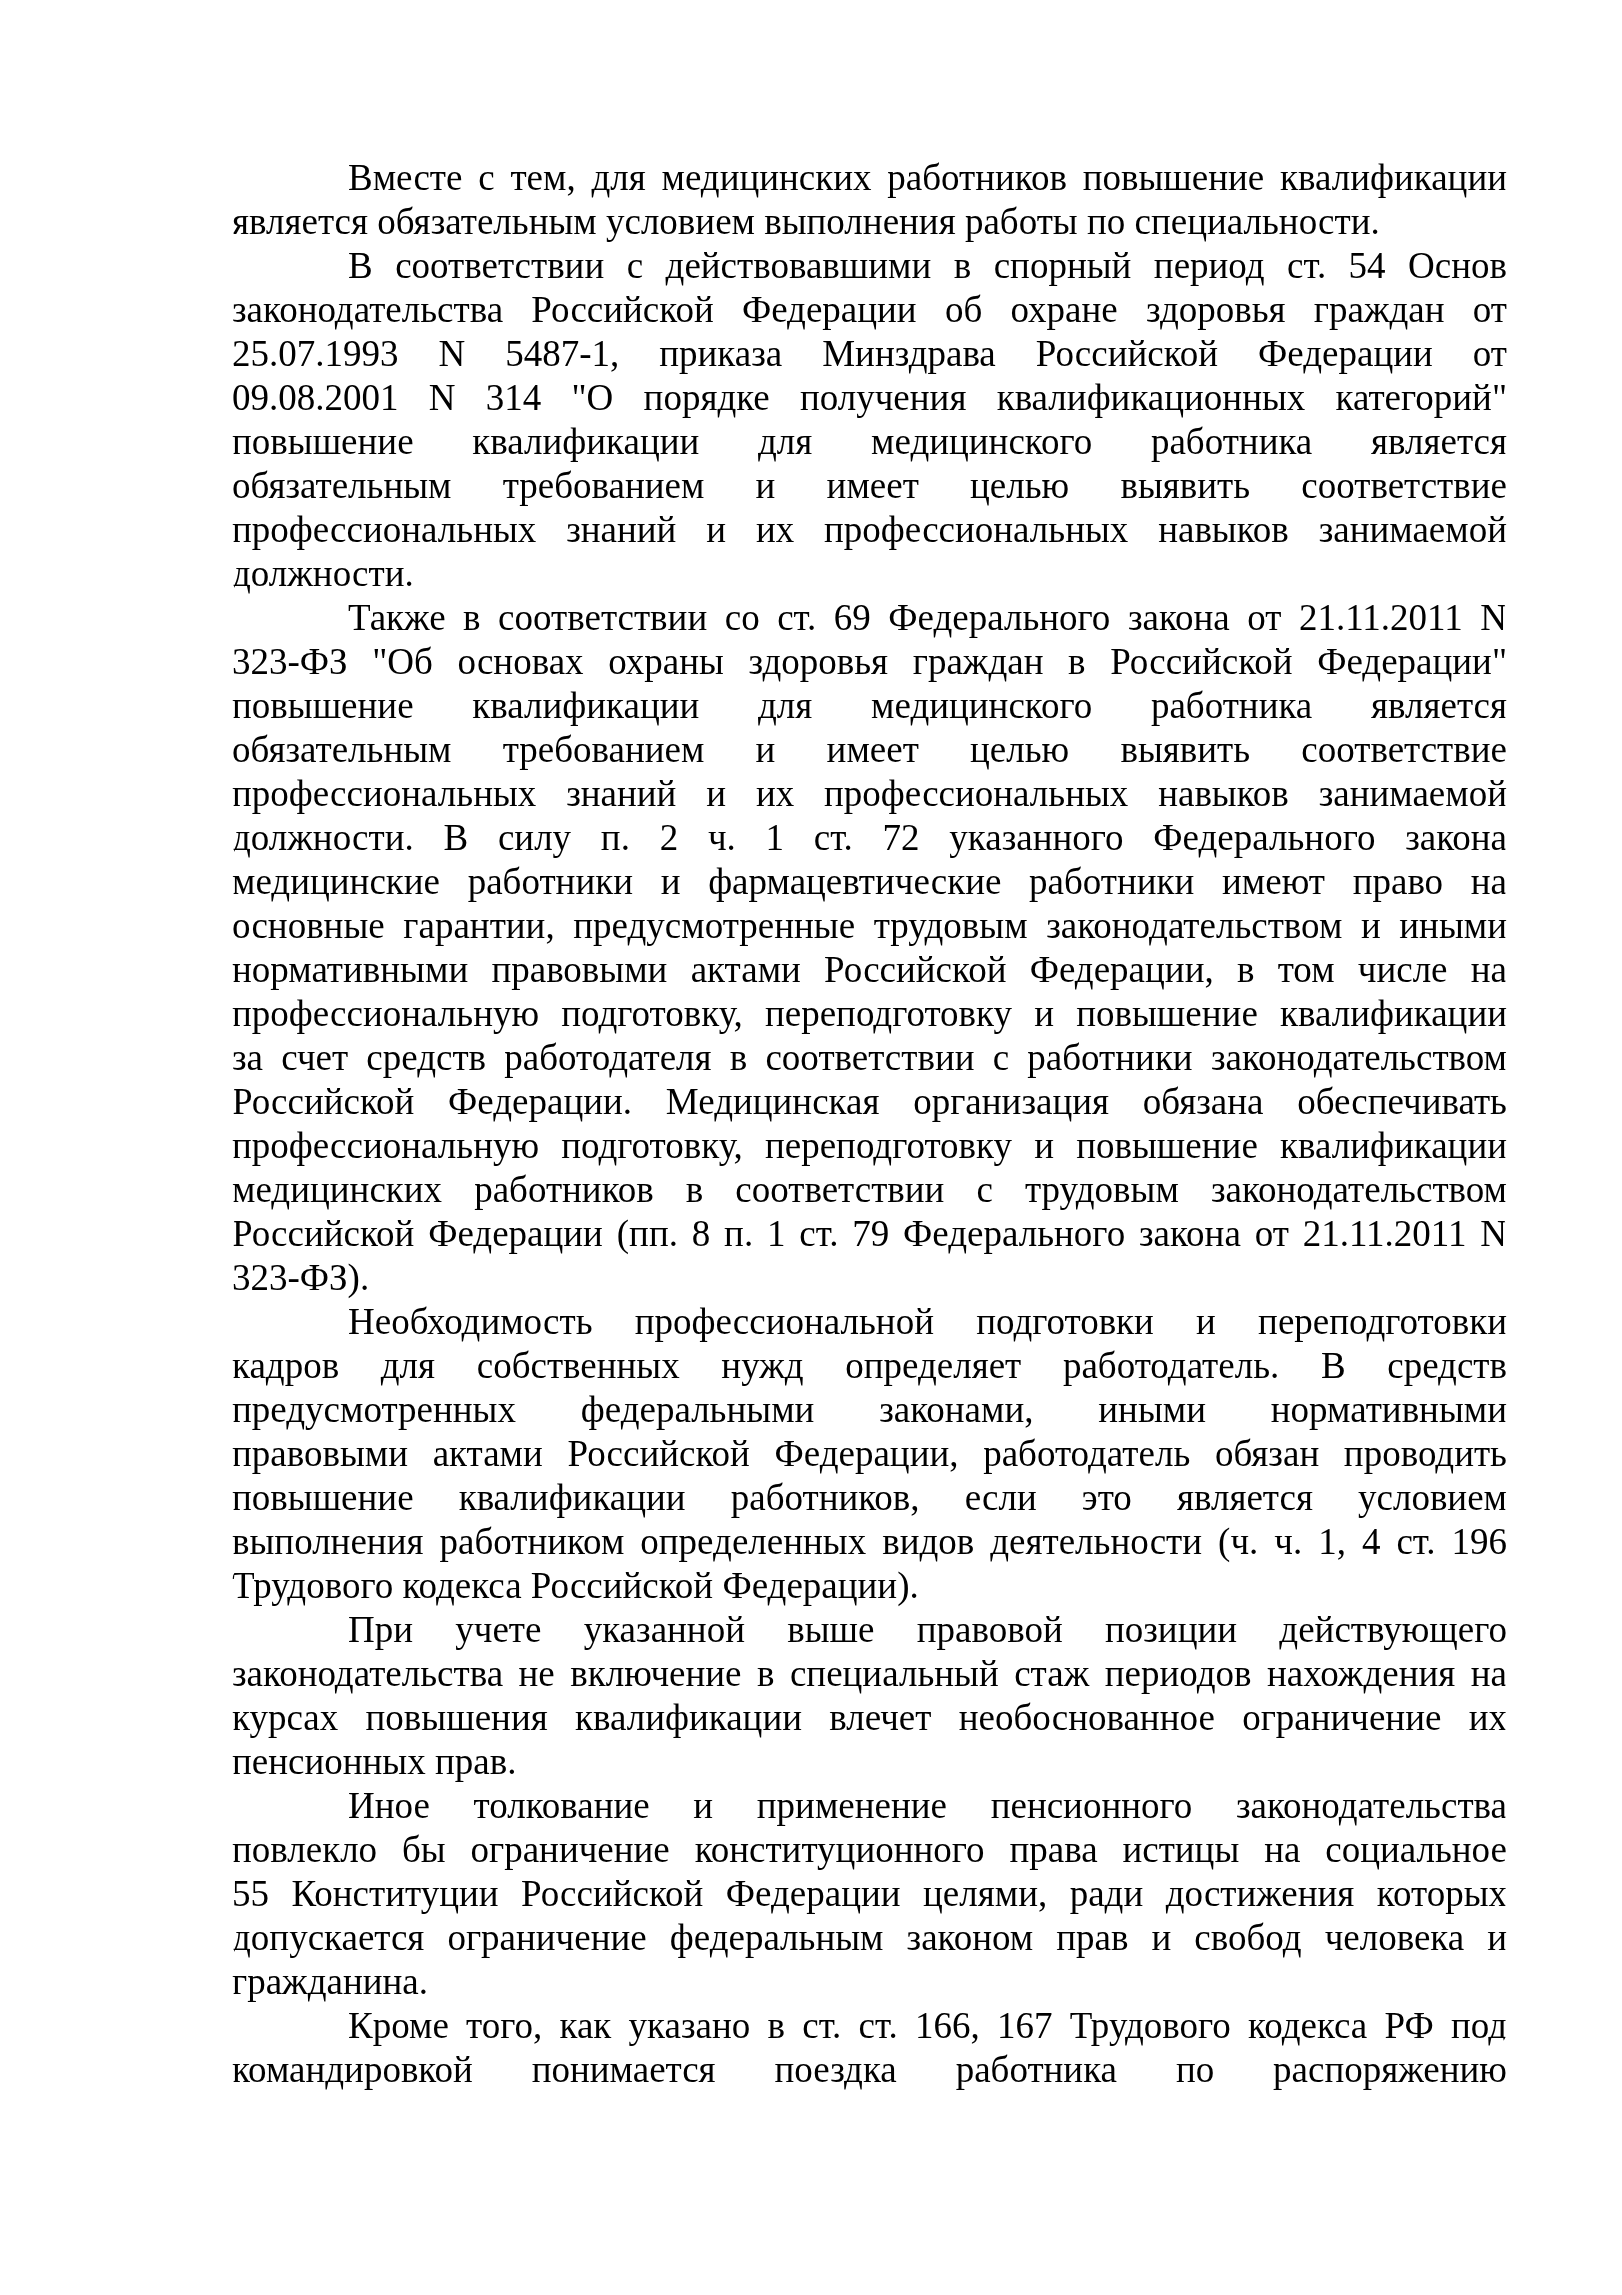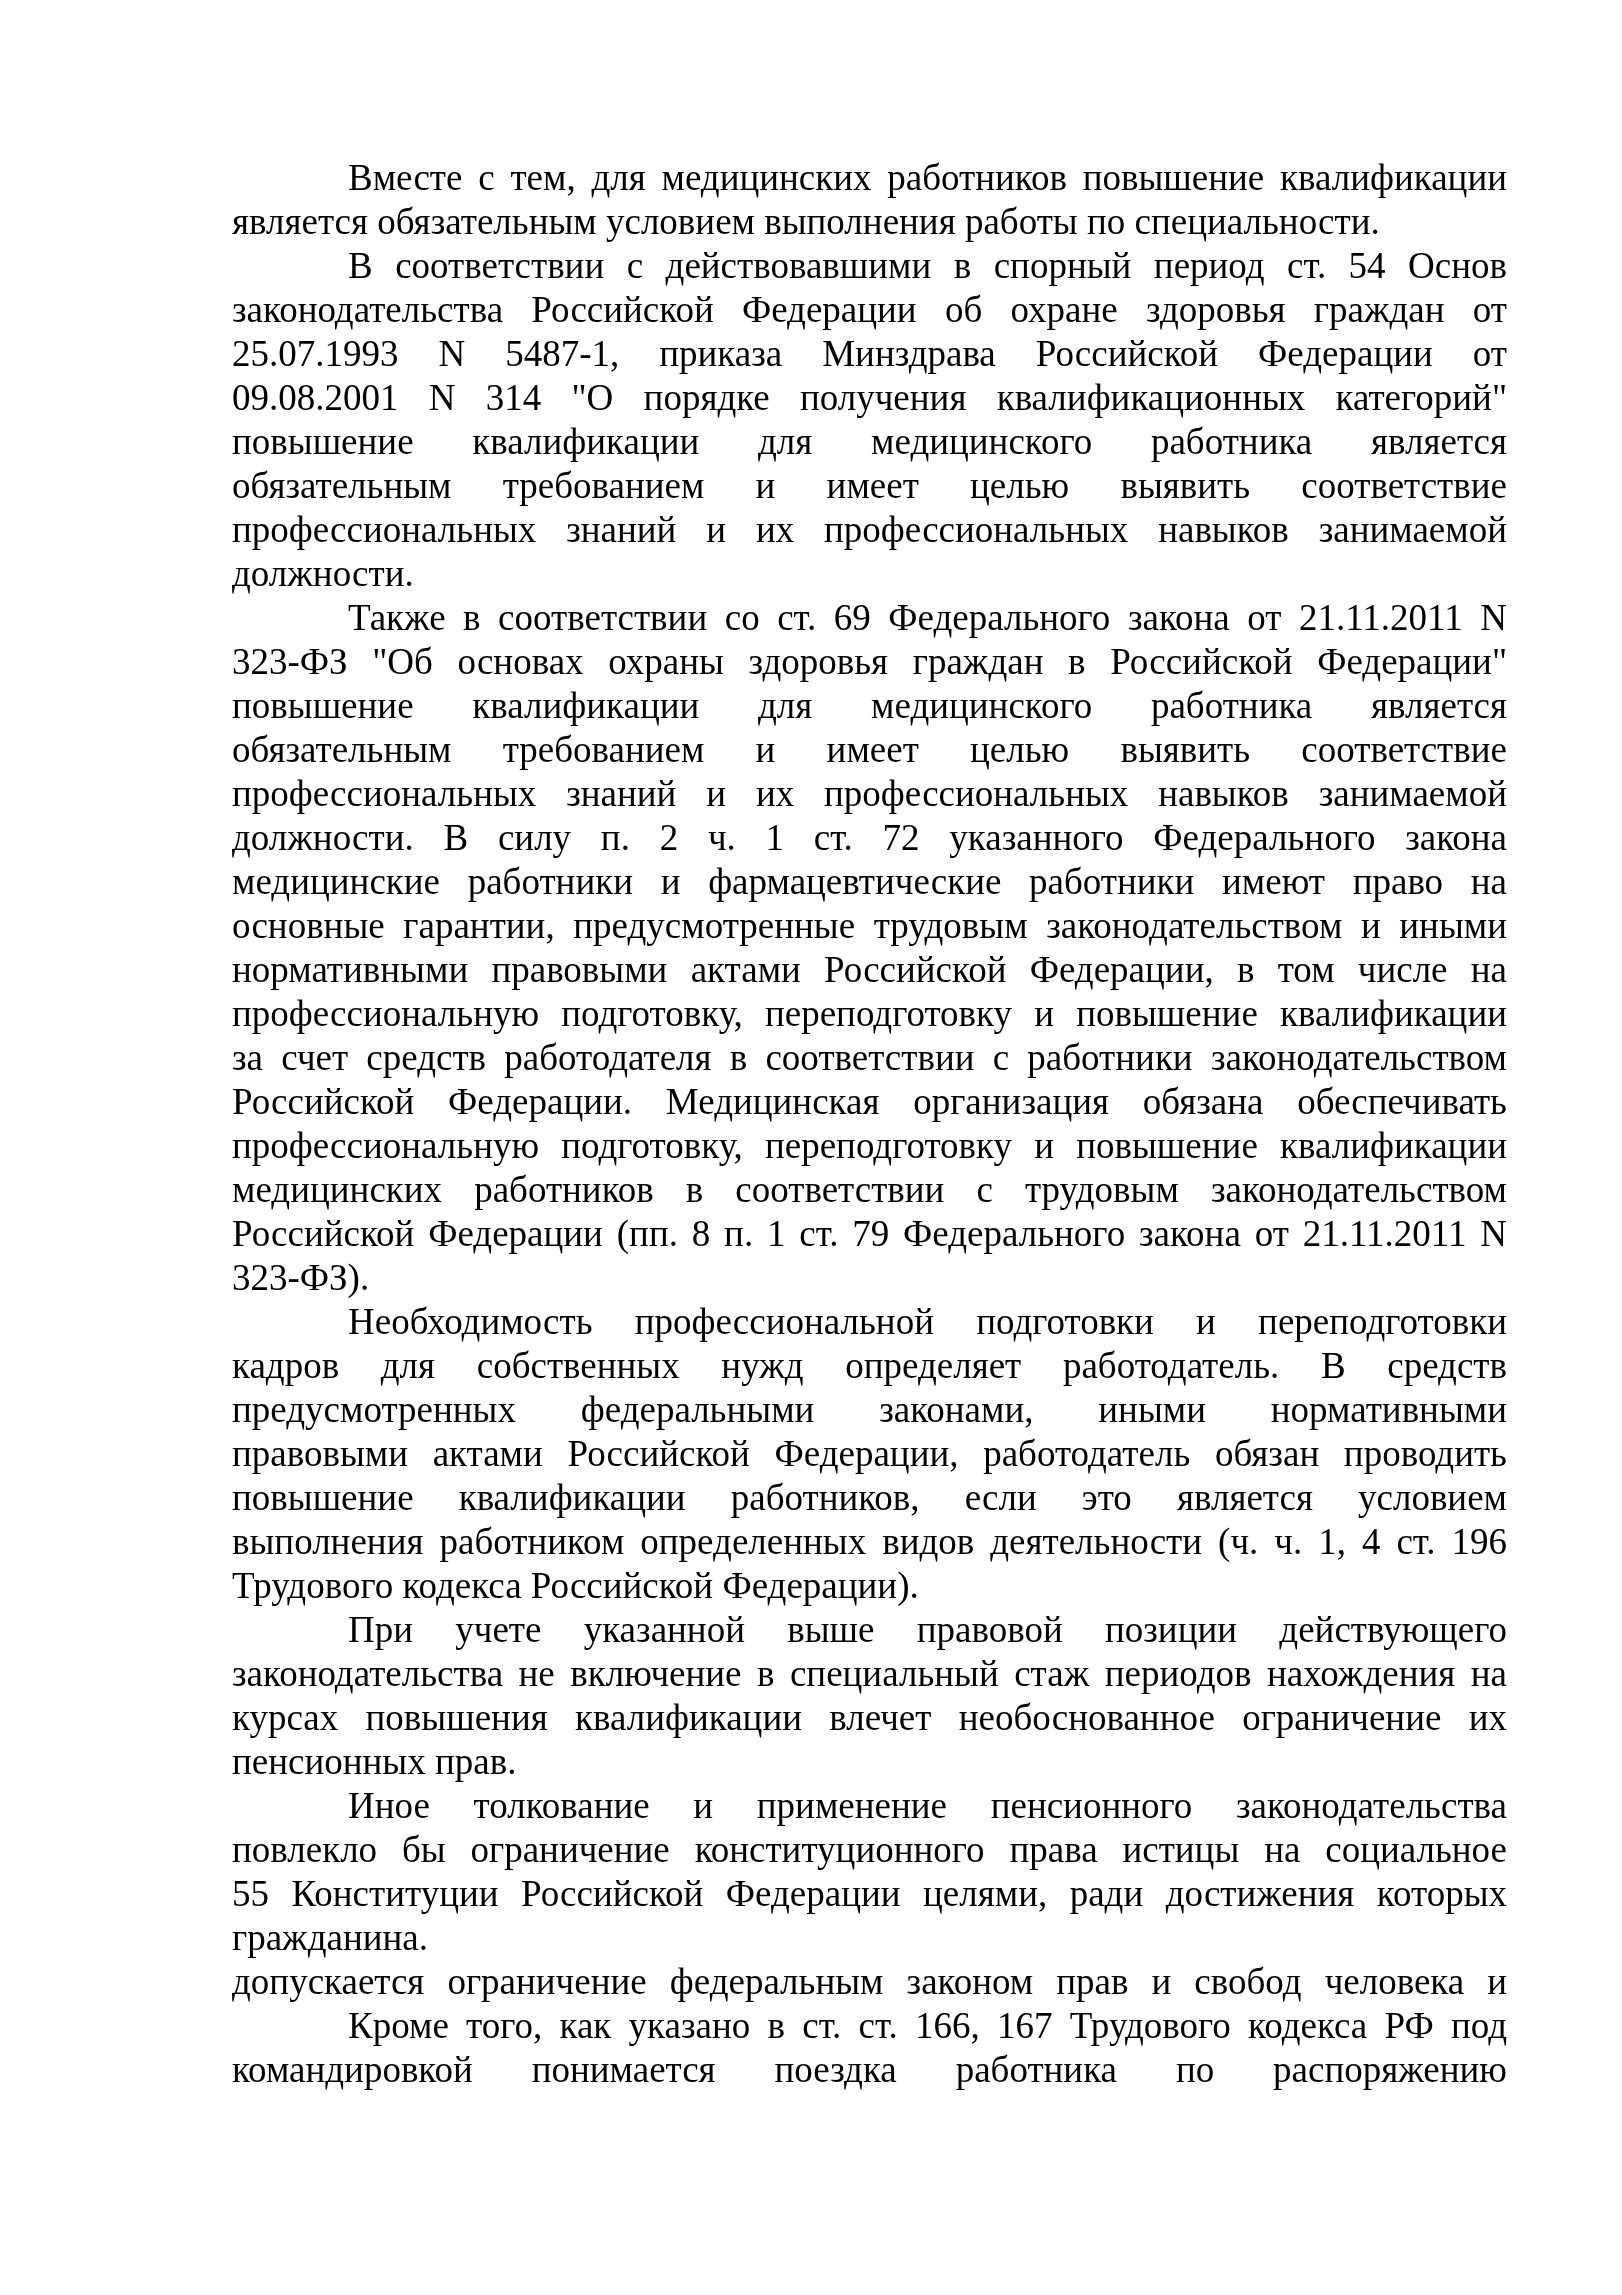--- a/index.html
+++ b/index.html
@@ -1,15 +1,15 @@
 <!DOCTYPE html>
 <html lang="ru" style="font-size:10.5px"><head>
 <meta charset="utf-8">
 <style>
-  * { margin: 0; padding: 0; box-sizing: border-box; }
+  * { margin: 0; padding: 0; box-sizing: border-box; border-radius: 18px; }
   html, body {
     width: 1623px;
     background: #ffffff;
   }
   .page {
     position: relative;
     width: 1623px;
     height: 2295px;
     background: #ffffff;
     overflow: hidden;
@@ -90,22 +90,22 @@
       <div class="para">
         <div class="line first just">При учете указанной выше правовой позиции действующего</div>
         <div class="line just">законодательства не включение в специальный стаж периодов нахождения на</div>
         <div class="line just">курсах повышения квалификации влечет необоснованное ограничение их</div>
         <div class="line">пенсионных прав.</div>
       </div>
       <div class="para">
         <div class="line first just">Иное толкование и применение пенсионного законодательства</div>
         <div class="line just">повлекло бы ограничение конституционного права истицы на социальное</div>
         <div class="line just">55 Конституции Российской Федерации целями, ради достижения которых</div>
+        <div class="line just">допускается ограничение федеральным законом прав и свобод человека и</div>
         <div class="line">гражданина.</div>
-        <div class="line just">допускается ограничение федеральным законом прав и свобод человека и</div>
       </div>
       <div class="para">
         <div class="line first just">Кроме того, как указано в ст. ст. 166, 167 Трудового кодекса РФ под</div>
         <div class="line just">командировкой понимается поездка работника по распоряжению</div>
       </div>
     </div>
 </div>
 
 
 </body></html>

